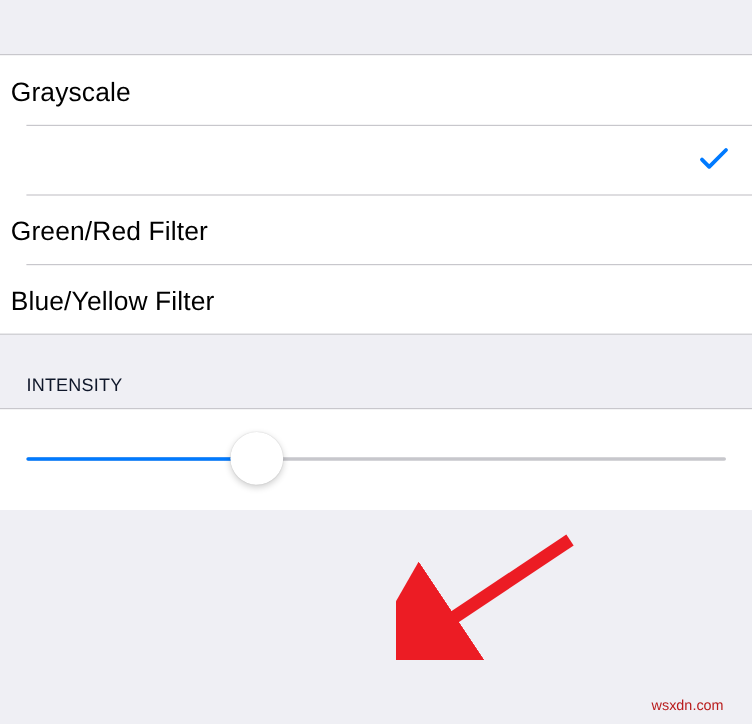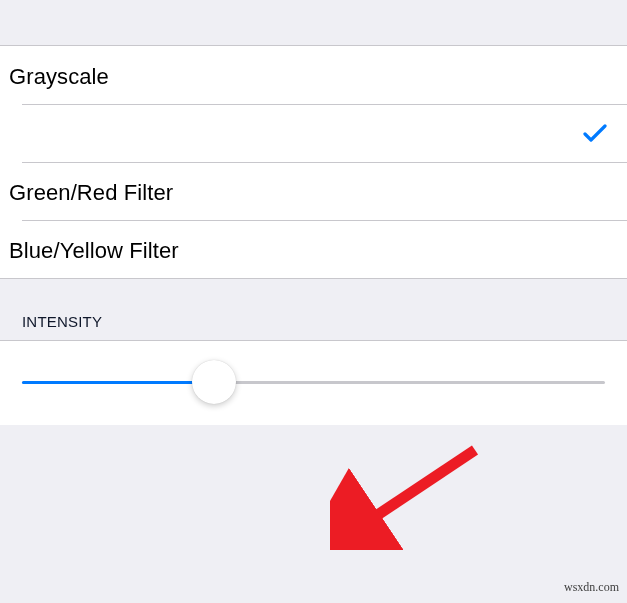--- a/index.html
+++ b/index.html
@@ -88,25 +88,25 @@
       box-shadow: 0 2px 6px rgba(0,0,0,0.2), 0 0 1px rgba(0,0,0,0.2);
       top: 50%;
       transform: translate(-50%, -50%);
     }
     .arrow {
       position: absolute;
       pointer-events: none;
     }
     .watermark {
       position: absolute;
-      right: 8px;
+      right: 24px;
       bottom: 8px;
       font-size: 12px;
-      color: #404040;
-      font-family: Liberation Serif, serif;
+      color: #b91c1c;
+      font-family: Liberation Sans, sans-serif;
     }
   </style>
 </head>
 <body>
 
 <div class="top-spacer"></div>
 
 <div class="group">
 
   <div class="cell">

